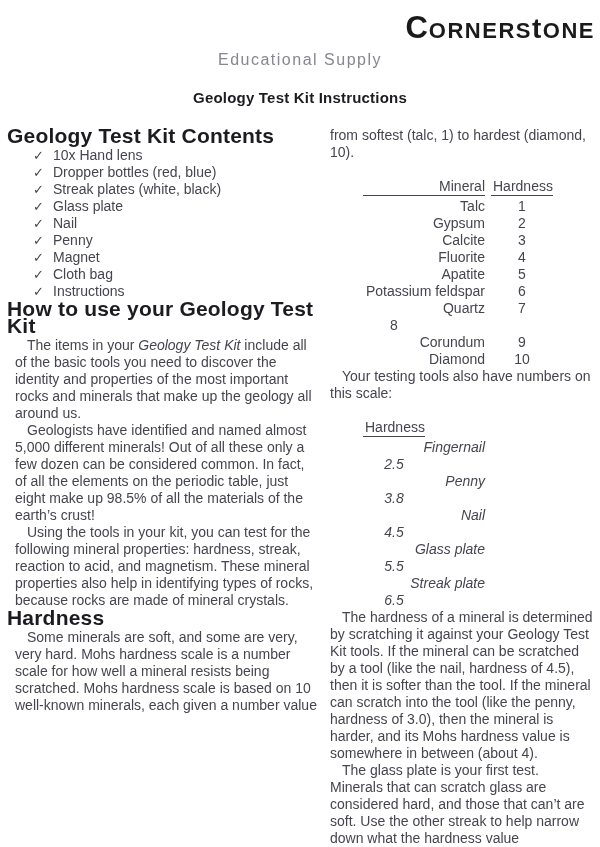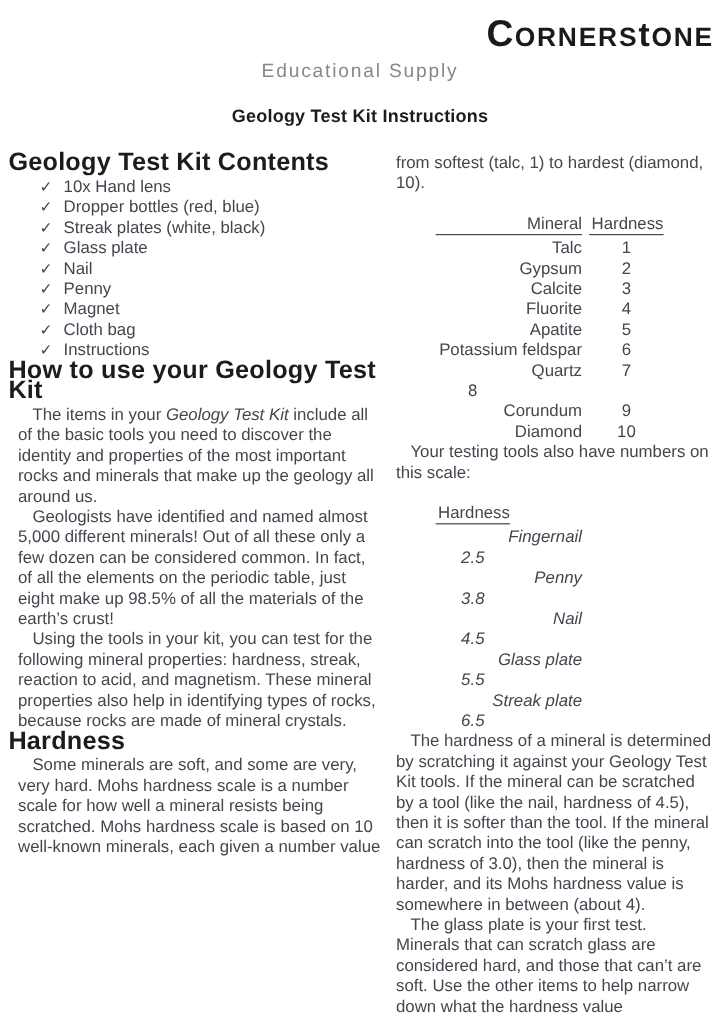--- a/index.html
+++ b/index.html
@@ -189,17 +189,17 @@
             <span class="tcell c0">Glass plate</span>
             <span class="tcell c1">5.5</span>
           </div>
           <div class="trow">
             <span class="tcell c0">Streak plate</span>
             <span class="tcell c1">6.5</span>
           </div>
         </div>
 
       <p class="body mt-para">The hardness of a mineral is determined by scratching it against your Geology Test Kit tools. If the mineral can be scratched by a tool (like the nail, hardness of 4.5), then it is softer than the tool. If the mineral can scratch into the tool (like the penny, hardness of 3.0), then the mineral is harder, and its Mohs hardness value is somewhere in between (about 4).</p>
-      <p class="body">The glass plate is your first test. Minerals that can scratch glass are considered hard, and those that can’t are soft. Use the other items to help narrow down what the hardness value</p>
+      <p class="body">The glass plate is your first test. Minerals that can scratch glass are considered hard, and those that can’t are soft. Use the other streak to help narrow down what the hardness value</p>
     </div>
 
   </div>
 </div>
 
 </body></html>

